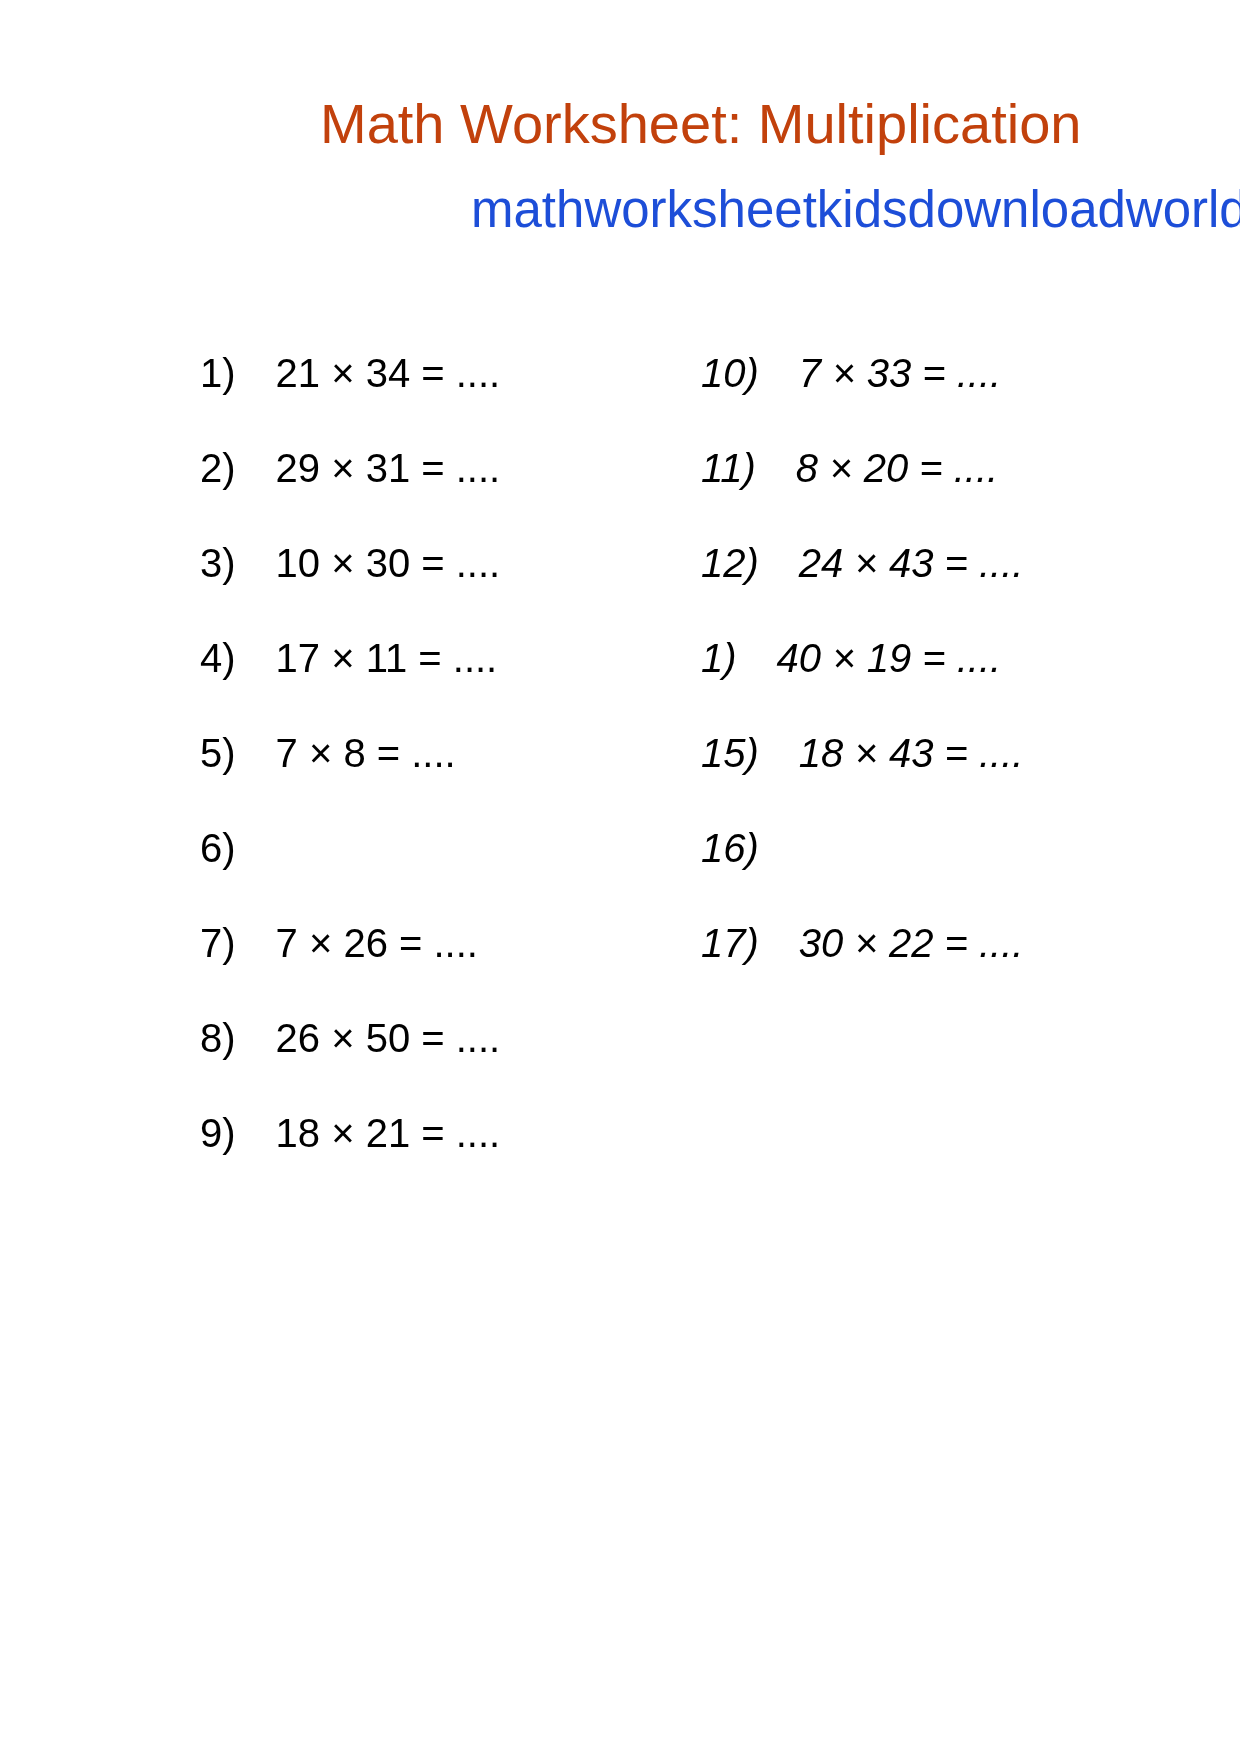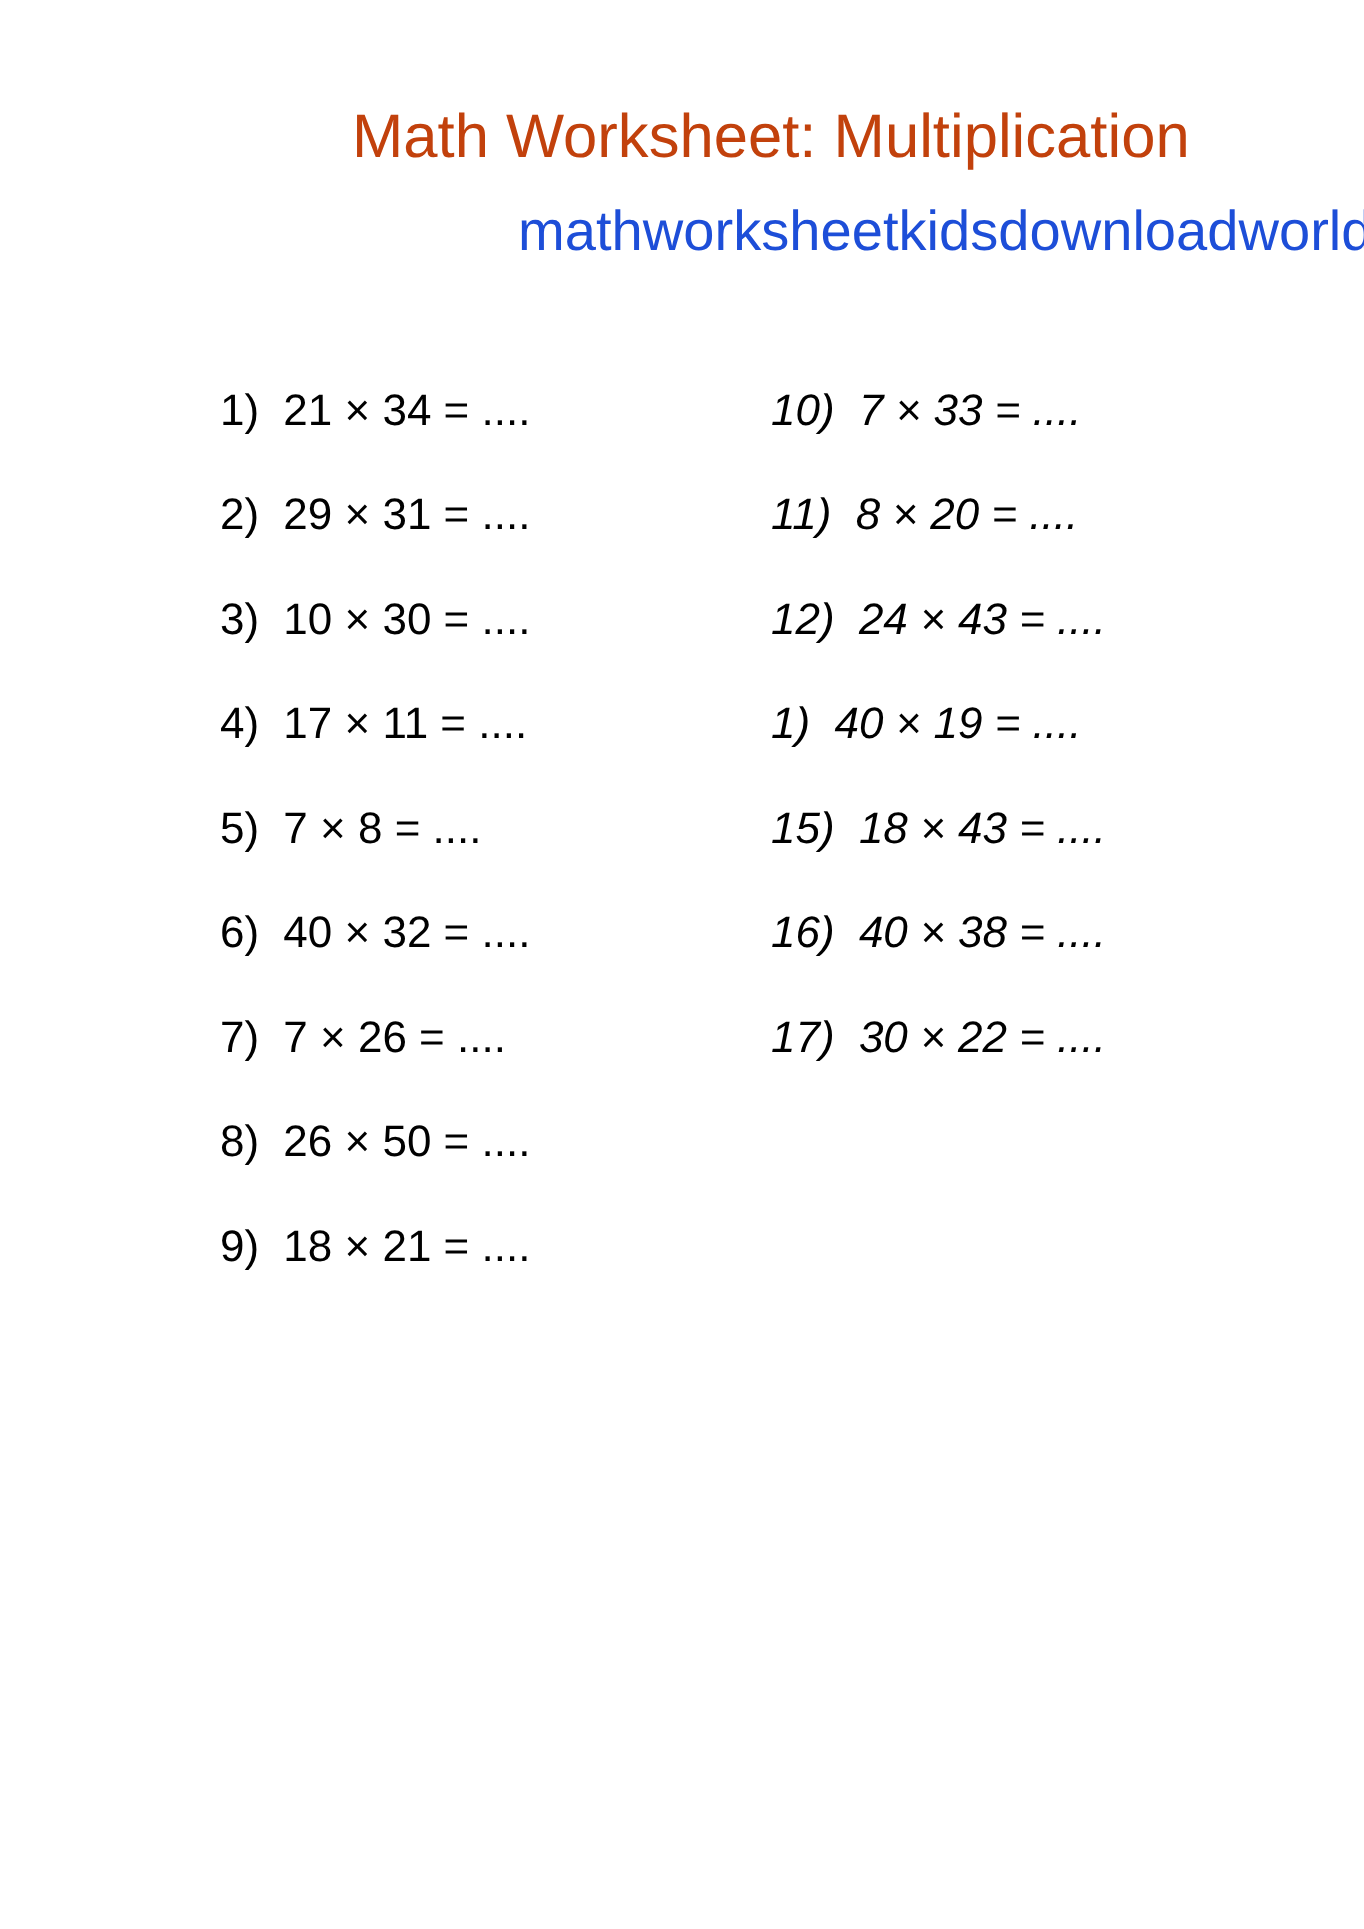--- a/index.html
+++ b/index.html
@@ -45,21 +45,21 @@
       align-items: baseline;
       font-size: 40px;
       line-height: 1;
       white-space: nowrap;
     }
     .problem .num {
       display: inline-block;
     }
     .problem .expr {
       display: inline-block;
-      margin-left: 22px;
+      margin-left: 40px;
     }
   </style>
 </head>
 <body>
 
 <div>
   <div class="page-title">Math Worksheet: Multiplication</div>
   <div class="page-subtitle">mathworksheetkidsdownloadworld</div>
 
   <div class="column left">
@@ -78,21 +78,20 @@
     <div class="problem">
         <span class="num">4)</span>
         <span class="expr">17 × 11 = ....</span>
       </div>
     <div class="problem">
         <span class="num">5)</span>
         <span class="expr">7 × 8 = ....</span>
       </div>
     <div class="problem">
         <span class="num">6)</span>
-        <span class="expr">40 × 32 = ....</span>
       </div>
     <div class="problem">
         <span class="num">7)</span>
         <span class="expr">7 × 26 = ....</span>
       </div>
     <div class="problem">
         <span class="num">8)</span>
         <span class="expr">26 × 50 = ....</span>
       </div>
     <div class="problem">
@@ -117,20 +116,19 @@
     <div class="problem">
         <span class="num">1)</span>
         <span class="expr">40 × 19 = ....</span>
       </div>
     <div class="problem">
         <span class="num">15)</span>
         <span class="expr">18 × 43 = ....</span>
       </div>
     <div class="problem">
         <span class="num">16)</span>
-        <span class="expr">40 × 38 = ....</span>
       </div>
     <div class="problem">
         <span class="num">17)</span>
         <span class="expr">30 × 22 = ....</span>
       </div>
   </div>
 </div>
 
 </body></html>

